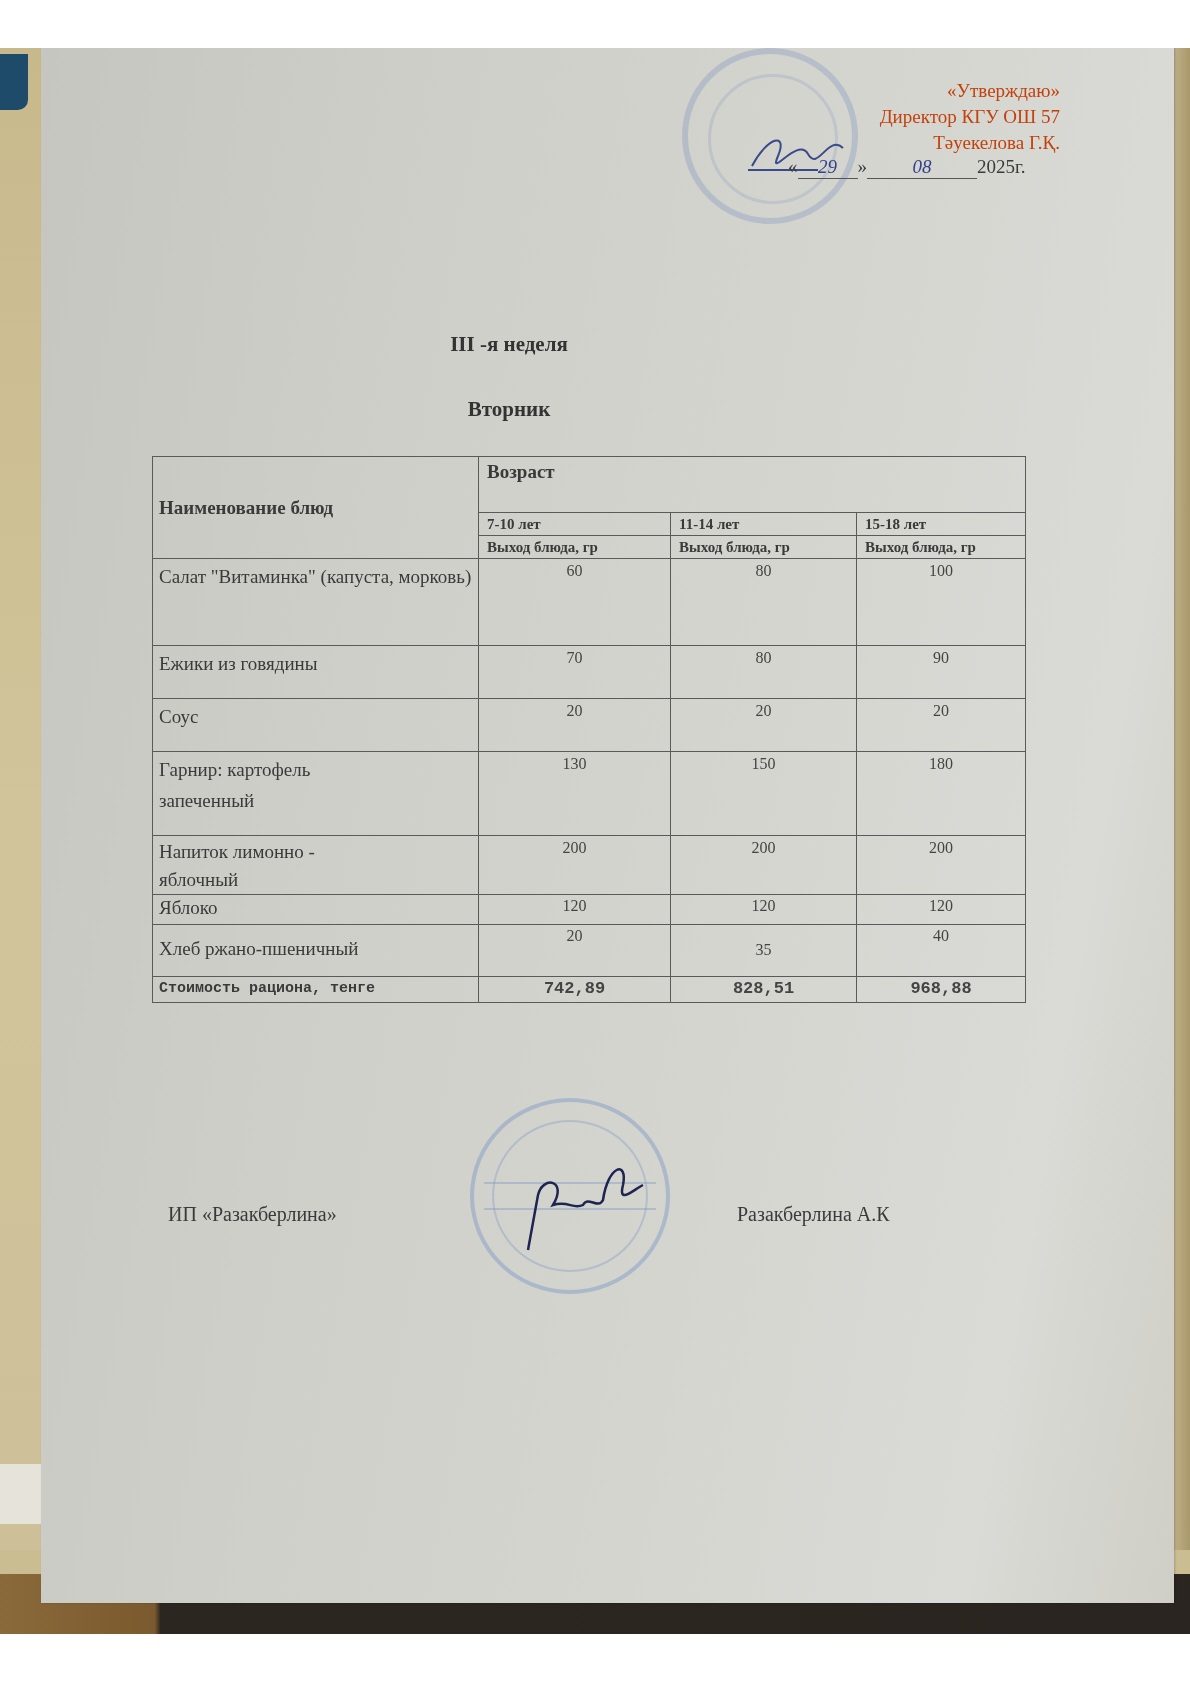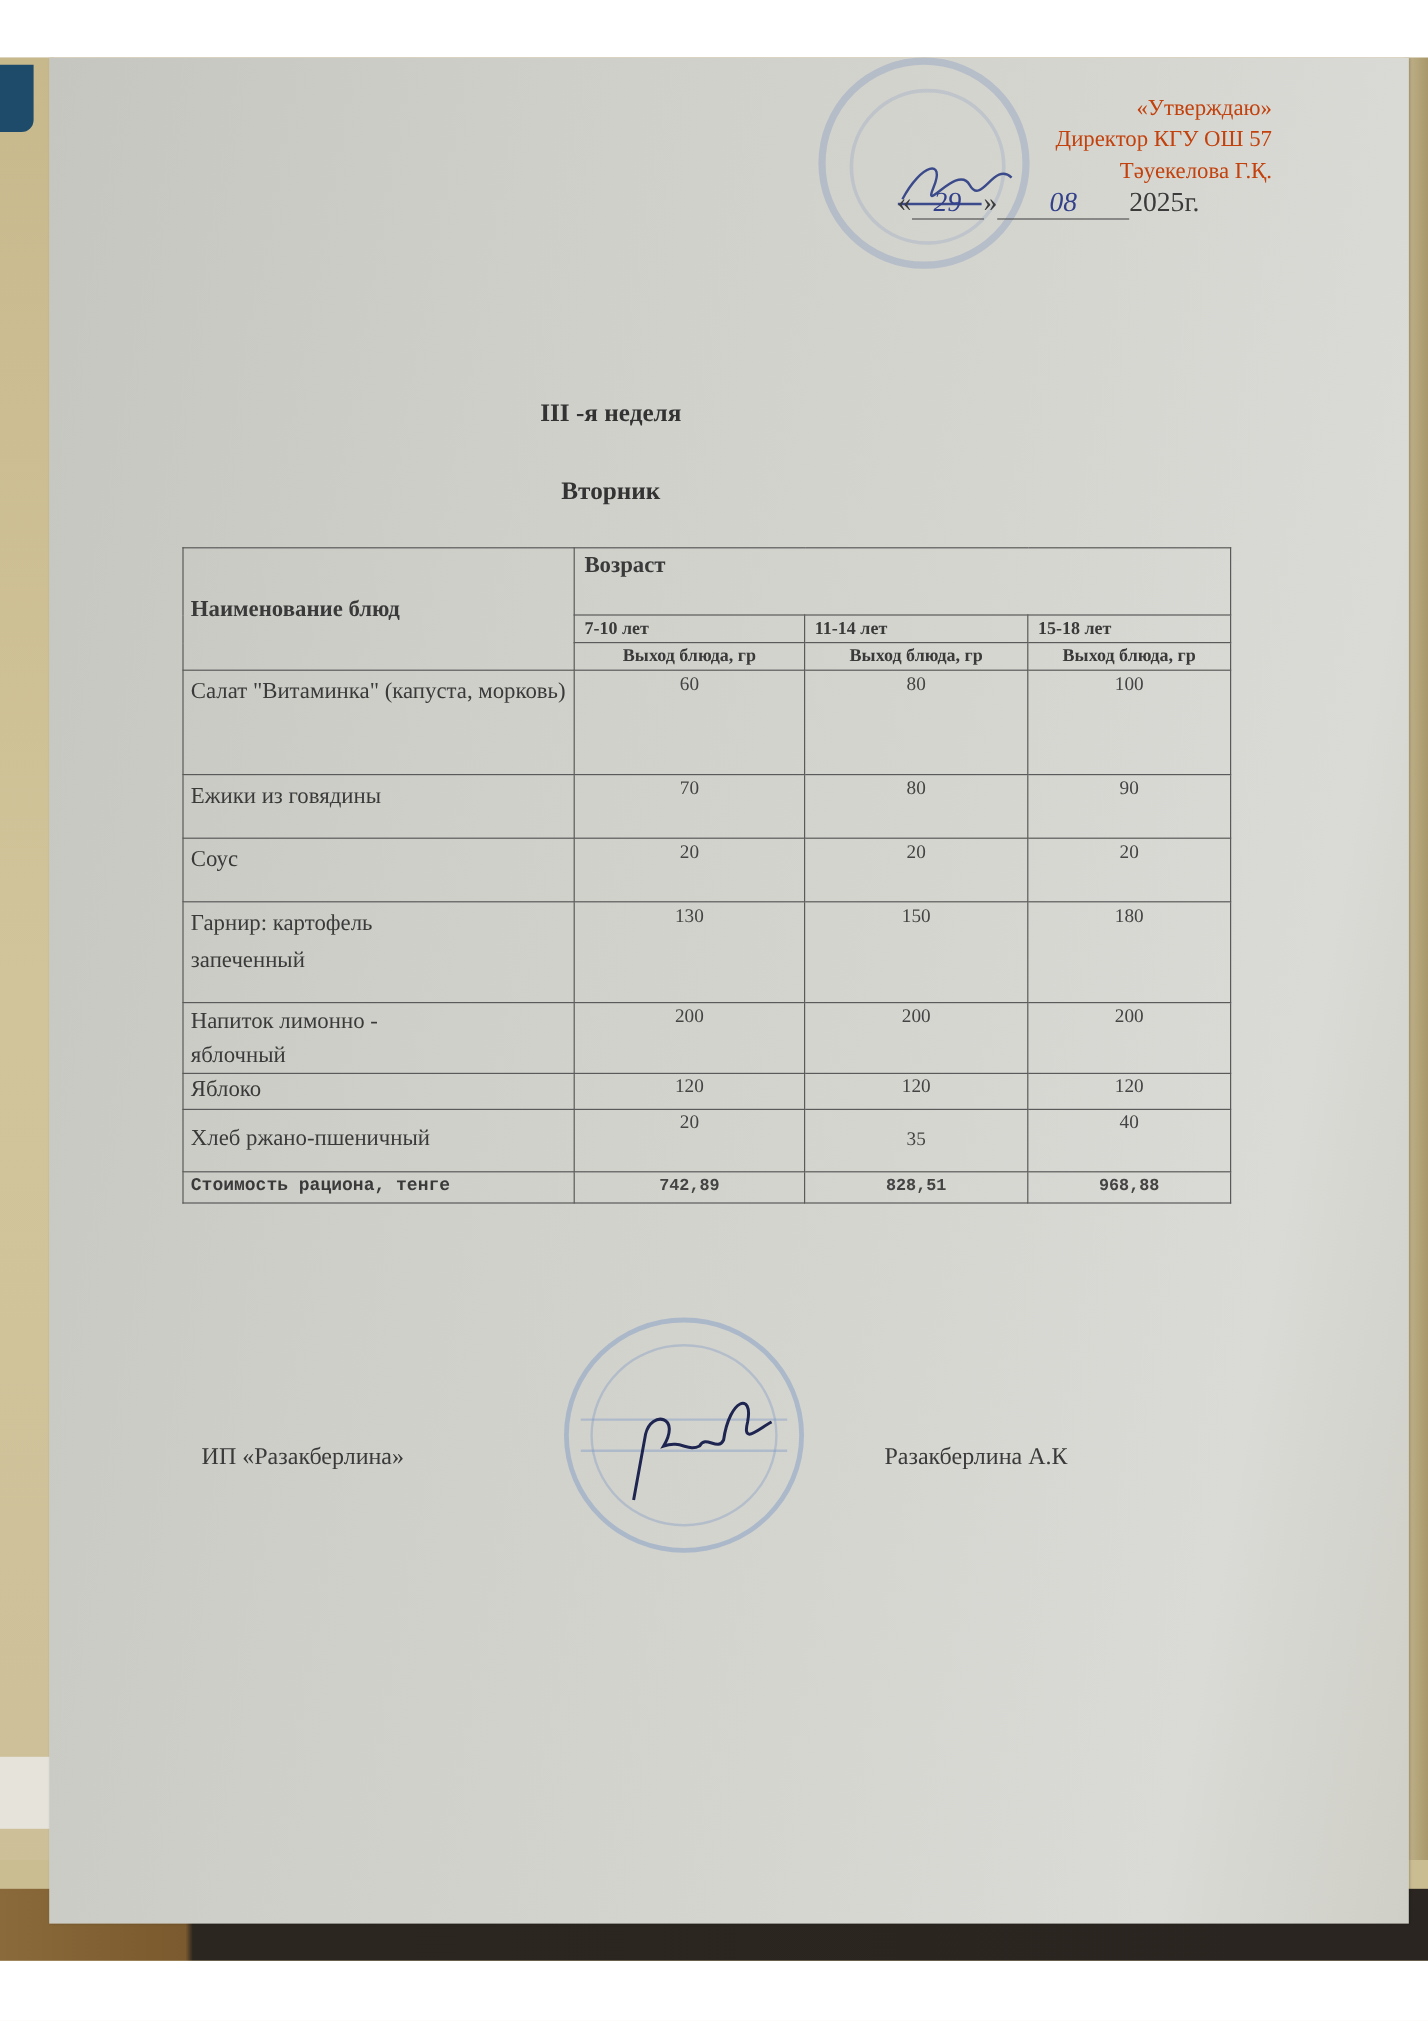--- a/index.html
+++ b/index.html
@@ -27,25 +27,25 @@
     .heading { position: absolute; left: 0; width: 1018px; text-align: center; font-weight: bold; font-size: 21px; color: #333; }
     .h-week { top: 332px; }
     .h-day { top: 397px; }
 
     
     table.menu { position: absolute; left: 152px; top: 456px; width: 874px; border-collapse: collapse; font-size: 19px; color: #3a3a3a; }
     table.menu td, table.menu th { border: 1px solid #5a5a5a; vertical-align: top; font-weight: normal; }
     .th-name { width: 326px; font-weight: bold !important; vertical-align: middle !important; text-align: left; padding: 0 6px; font-size: 19px; }
     .th-age { font-weight: bold !important; text-align: left; padding: 4px 8px; height: 56px; font-size: 19px; }
     .th-range { font-weight: bold !important; text-align: left; padding: 0 8px; font-size: 15px; height: 22px; line-height: 22px; }
-    .th-yield { font-weight: bold !important; text-align: center; padding: 0 8px; font-size: 15px; height: 22px; line-height: 22px; white-space: nowrap; }
+    .th-yield { font-weight: bold !important; text-align: left; padding: 0 8px; font-size: 15px; height: 22px; line-height: 22px; white-space: nowrap; }
     td.dish { padding: 2px 6px 0 6px; line-height: 31px; font-size: 19px; }
     td.val { text-align: center; font-size: 16px; padding-top: 3px; color: #444; }
     tr.total td { font-weight: bold; font-size: 15px; height: 26px; line-height: 24px; padding: 0 6px; font-family: Liberation Mono, monospace; }
-    tr.total td.val { font-size: 14px; padding-top: 0; }
+    tr.total td.val { font-size: 17px; padding-top: 0; }
 
     
     .sign-left { position: absolute; left: 168px; top: 1203px; font-size: 20px; color: #3a3a3a; }
     .sign-right { position: absolute; left: 737px; top: 1203px; font-size: 20px; color: #3a3a3a; }
     .stamp-bottom { position: absolute; left: 470px; top: 1098px; width: 200px; height: 196px; border-radius: 50%; border: 4px solid rgba(120,150,195,0.45); }
     .stamp-bottom .inner { position: absolute; left: 18px; top: 18px; width: 156px; height: 152px; border-radius: 50%; border: 2px solid rgba(120,150,195,0.35); }
     .stamp-bottom .band { position: absolute; left: 10px; top: 80px; width: 172px; height: 28px; border-top: 2px solid rgba(120,150,195,0.4); border-bottom: 2px solid rgba(120,150,195,0.4); }
     .sig-bottom { position: absolute; left: 498px; top: 1155px; width: 150px; height: 100px; }
   </style>
 </head>
@@ -66,21 +66,21 @@
 <div class="stamp-top"></div>
 <svg class="sig-top" viewBox="0 0 110 50">
   <path d="M4 40 C20 10, 40 6, 30 30 S50 10, 60 28 S80 8, 95 22 M0 44 L70 44" stroke="#3a4a8a" stroke-width="2" fill="none"></path>
 </svg>
 
 <div class="approve">
   <div>«Утверждаю»</div>
   <div>Директор КГУ ОШ 57</div>
   <div>Тәуекелова Г.Қ.</div>
 </div>
-<div style="position:absolute; left:748px; top:156px; font-size:23px; color:#3b3b3b; white-space:nowrap;">
+<div style="position:absolute; left:788px; top:156px; font-size:19px; color:#3b3b3b; white-space:nowrap;">
   <span>«</span><span style="display:inline-block; width:60px; border-bottom:1px solid #555; text-align:center; color:#33408a; font-style:italic;">29</span><span>»</span><span style="display:inline-block; width:110px; border-bottom:1px solid #555; text-align:center; color:#33408a; font-style:italic;">08</span><span>2025г.</span>
 </div>
 
 <div class="heading h-week">III -я  неделя</div>
 <div class="heading h-day">Вторник</div>
 
 <table class="menu">
   <tbody>
       <tr>
     <th class="th-name" rowspan="3">Наименование блюд</th>

